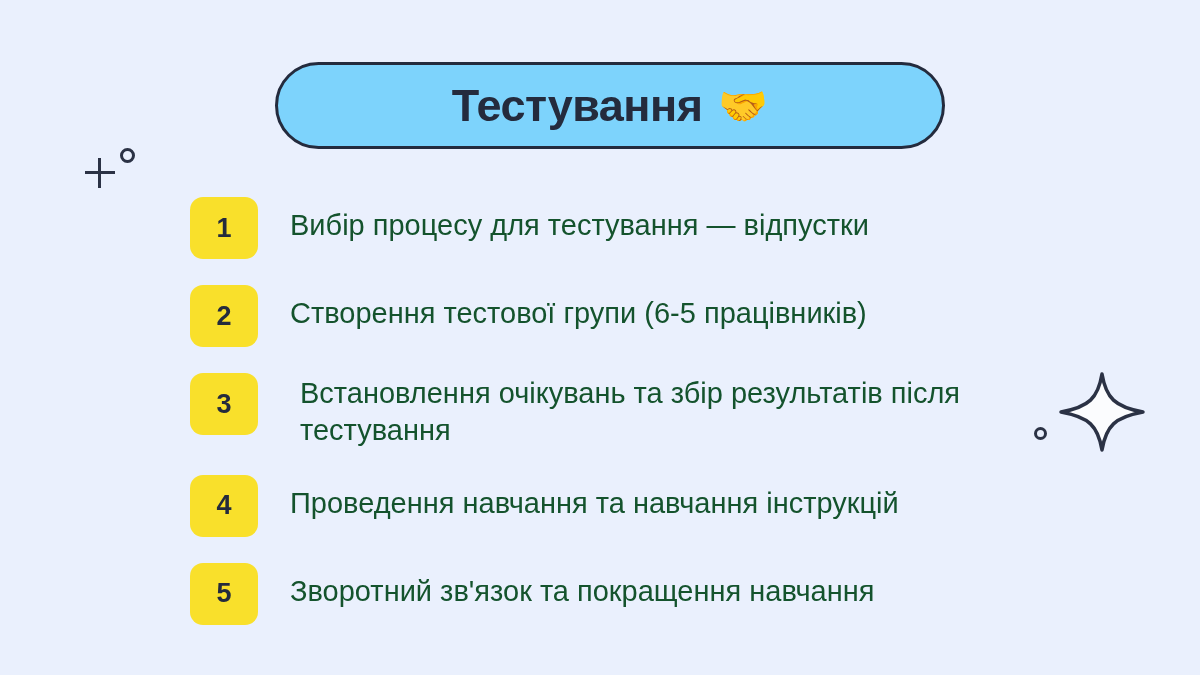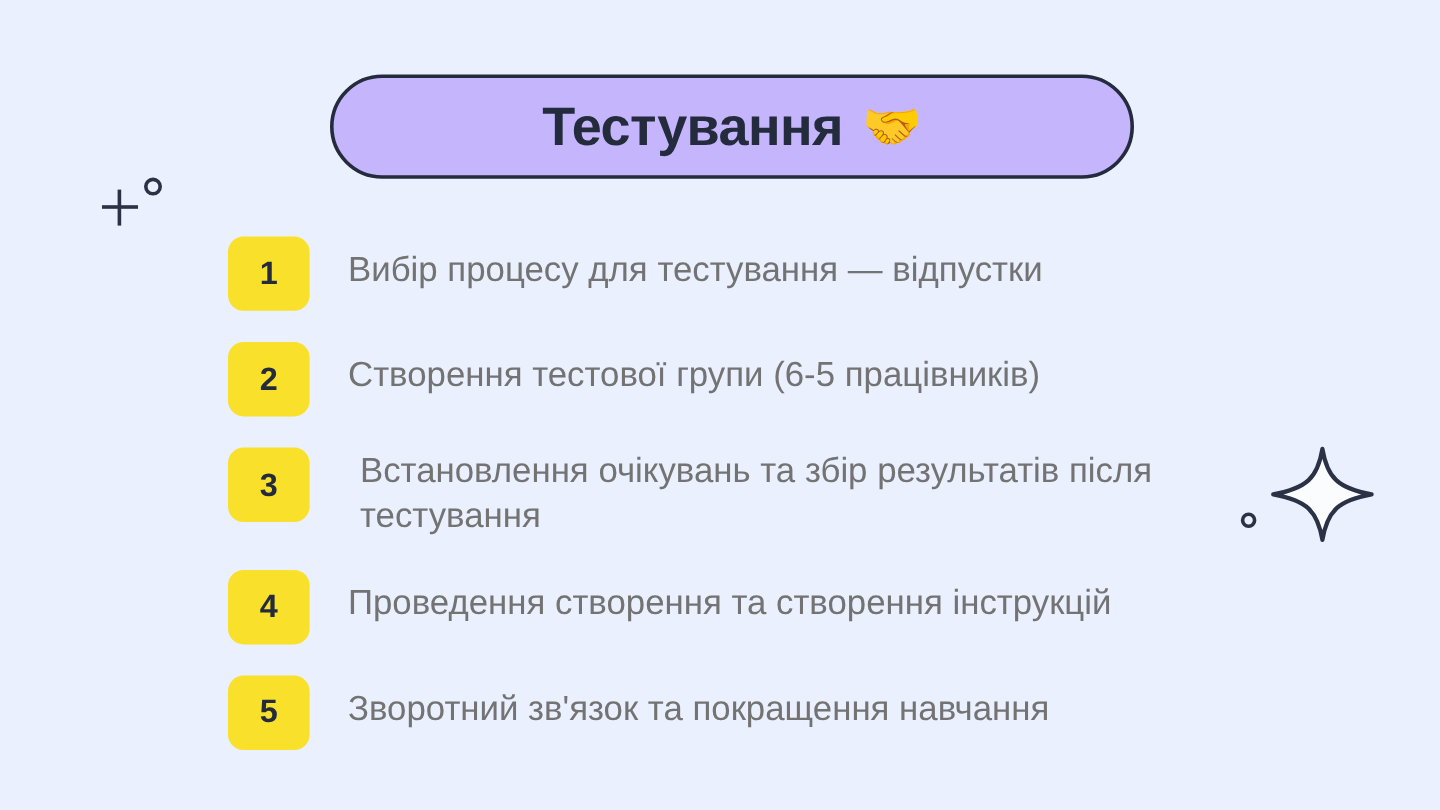--- a/index.html
+++ b/index.html
@@ -24,21 +24,21 @@
     height: 675px;
   }
 
   
   .title-pill {
     position: absolute;
     left: 275px;
     top: 62px;
     width: 670px;
     height: 87px;
-    background: #c4b5fd;
+    background: #7dd3fc;
     border: 3px solid #242b3d;
     border-radius: 44px;
     display: flex;
     align-items: center;
     justify-content: center;
     gap: 16px;
   }
 
   .title-text {
     font-size: 45px;
@@ -84,21 +84,21 @@
     font-weight: bold;
     color: #242b3d;
     line-height: 1;
   }
 
   .step-text {
     flex: 1 1 auto;
     margin-left: 32px;
     font-size: 29px;
     line-height: 1.27;
-    color: #737373;
+    color: #14532d;
     padding-top: 10px;
   }
 
   .step-row.tall .step-text { padding-top: 2px; margin-left: 42px; }
 
   
   .deco { position: absolute; pointer-events: none; }
 
   .deco-plus {
     left: 85px;
@@ -174,21 +174,21 @@
       <div class="step-badge">
         <span>3</span>
       </div>
       <div class="step-text">Встановлення очікувань та збір результатів після тестування</div>
     </div>
 
     <div class="step-row">
       <div class="step-badge">
         <span>4</span>
       </div>
-      <div class="step-text">Проведення створення та створення інструкцій</div>
+      <div class="step-text">Проведення навчання та навчання інструкцій</div>
     </div>
 
     <div class="step-row">
       <div class="step-badge">
         <span>5</span>
       </div>
       <div class="step-text">Зворотний зв'язок та покращення навчання</div>
     </div>
 
   </div>

